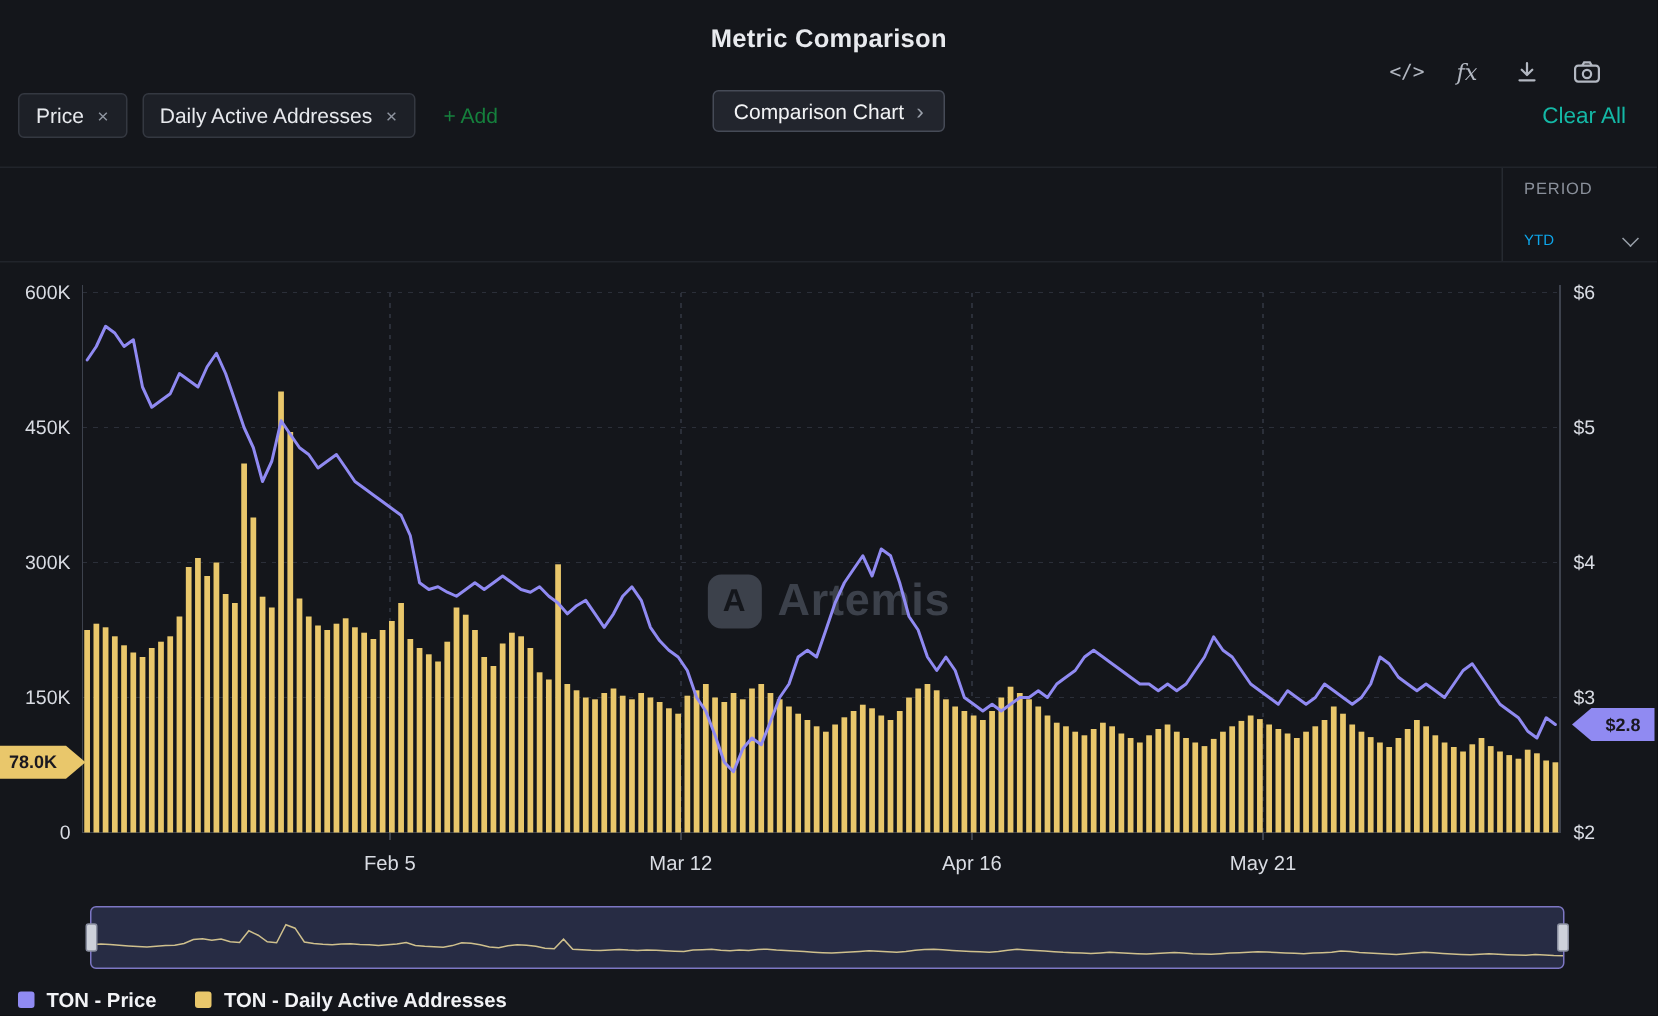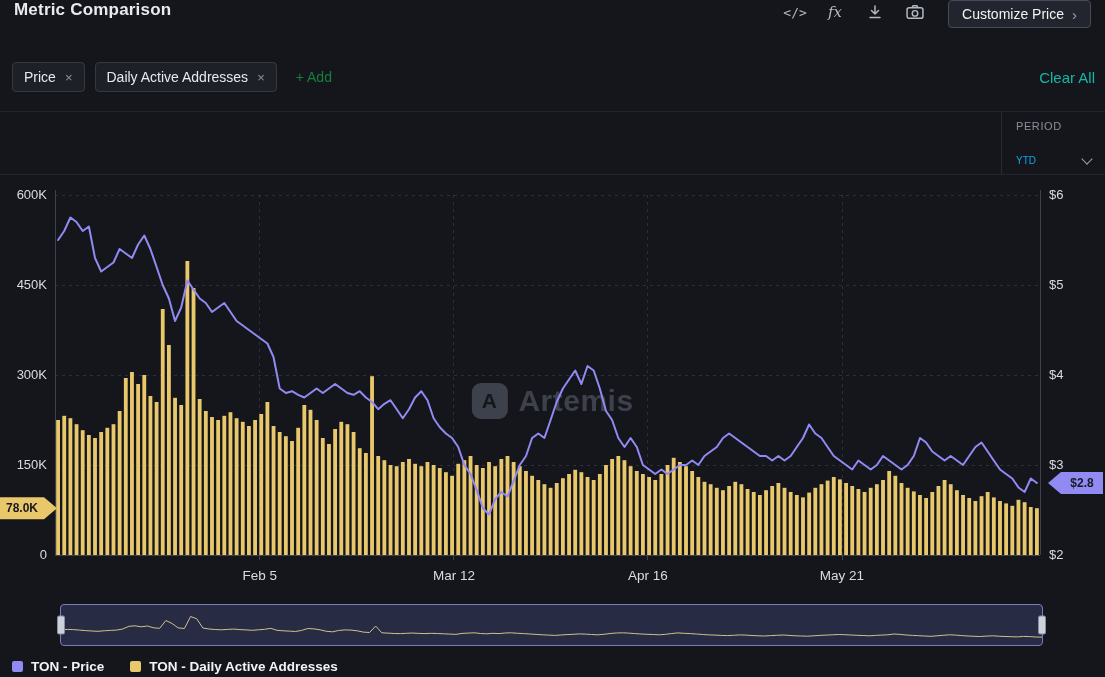--- a/index.html
+++ b/index.html
@@ -1,31 +1,31 @@
 <!DOCTYPE html>
 <html><head>
 <meta charset="utf-8">
 <style>
   html,body{margin:0;padding:0;background:#0e1014;}
   .app{position:relative;width:1105px;height:677px;background:#14161b;overflow:hidden;
        font-family:"Liberation Sans",sans-serif;color:#e8eaee;}
 
   
-  .header{position:absolute;top:0;left:0;right:0;height:38px;display:flex;align-items:flex-start;padding:0 14px;box-sizing:border-box;}
+  .header{position:absolute;top:16px;left:0;right:0;height:38px;display:flex;align-items:center;padding:0 14px;box-sizing:border-box;flex-direction:column;}
   .title{font-size:17px;font-weight:700;letter-spacing:.2px;}
   .hicons{margin-left:auto;display:flex;align-items:center;gap:10px;margin-right:18px;color:#b3b8c2;}
   .hicon{width:30px;height:24px;display:flex;align-items:center;justify-content:center;cursor:pointer;}
   .code-glyph{font-family:"DejaVu Sans Mono",monospace;font-size:13px;}
   .fx-glyph{font-family:"DejaVu Serif",serif;font-style:italic;font-size:15px;}
   .btn{display:flex;align-items:center;gap:8px;background:#22252d;border:1px solid #464b57;border-radius:4px;
        padding:5px 13px;font-size:14px;color:#f2f3f5;cursor:pointer;}
   .btn .chev-r{color:#9aa0aa;font-size:15px;line-height:1;}
 
   
-  .chips{position:absolute;top:62px;left:12px;right:10px;display:flex;align-items:center;gap:10px;}
+  .chips{position:absolute;top:62px;left:12px;right:21px;display:flex;align-items:center;gap:10px;}
   .chip{display:flex;align-items:center;gap:9px;background:#1d2027;border:1px solid #343841;border-radius:4px;
         padding:6px 11px;font-size:14px;color:#e7e9ed;cursor:pointer;}
   .chip .x{color:#8f95a0;font-size:13px;cursor:pointer;}
   .add{font-size:14px;color:#15803d;margin-left:9px;cursor:pointer;}
   .clear{margin-left:auto;font-size:15px;color:#14b8a6;cursor:pointer;}
 
   
   .controls{position:absolute;top:111px;left:0;right:0;height:64px;border-top:1px solid #21242b;border-bottom:1px solid #21242b;
             display:flex;justify-content:flex-end;box-sizing:border-box;}
   .ctrl{width:104px;border-left:1px solid #262a31;padding:8px 12px 0 14px;box-sizing:border-box;cursor:pointer;}
@@ -80,21 +80,21 @@
       </div>
       <div class="hicon">
         <svg width="18" height="16" viewBox="0 0 17 15">
             <rect x="1" y="3.5" width="15" height="10" rx="2" fill="none" stroke="currentColor" stroke-width="1.4"></rect>
             <path d="M5.5 3.5l1.2-2h3.6l1.2 2" fill="none" stroke="currentColor" stroke-width="1.4"></path>
             <circle cx="8.5" cy="8.8" r="2.6" fill="none" stroke="currentColor" stroke-width="1.4"></circle>
           </svg>
       </div>
     </div>
     <div class="btn">
-      <span>Customize Price</span>
+      <span>Comparison Chart</span>
       <span class="chev-r">›</span>
     </div>
   </div>
 
   <div class="chips">
     <div class="chip">
       <span>Price</span>
       <span class="x">×</span>
     </div>
     <div class="chip">

